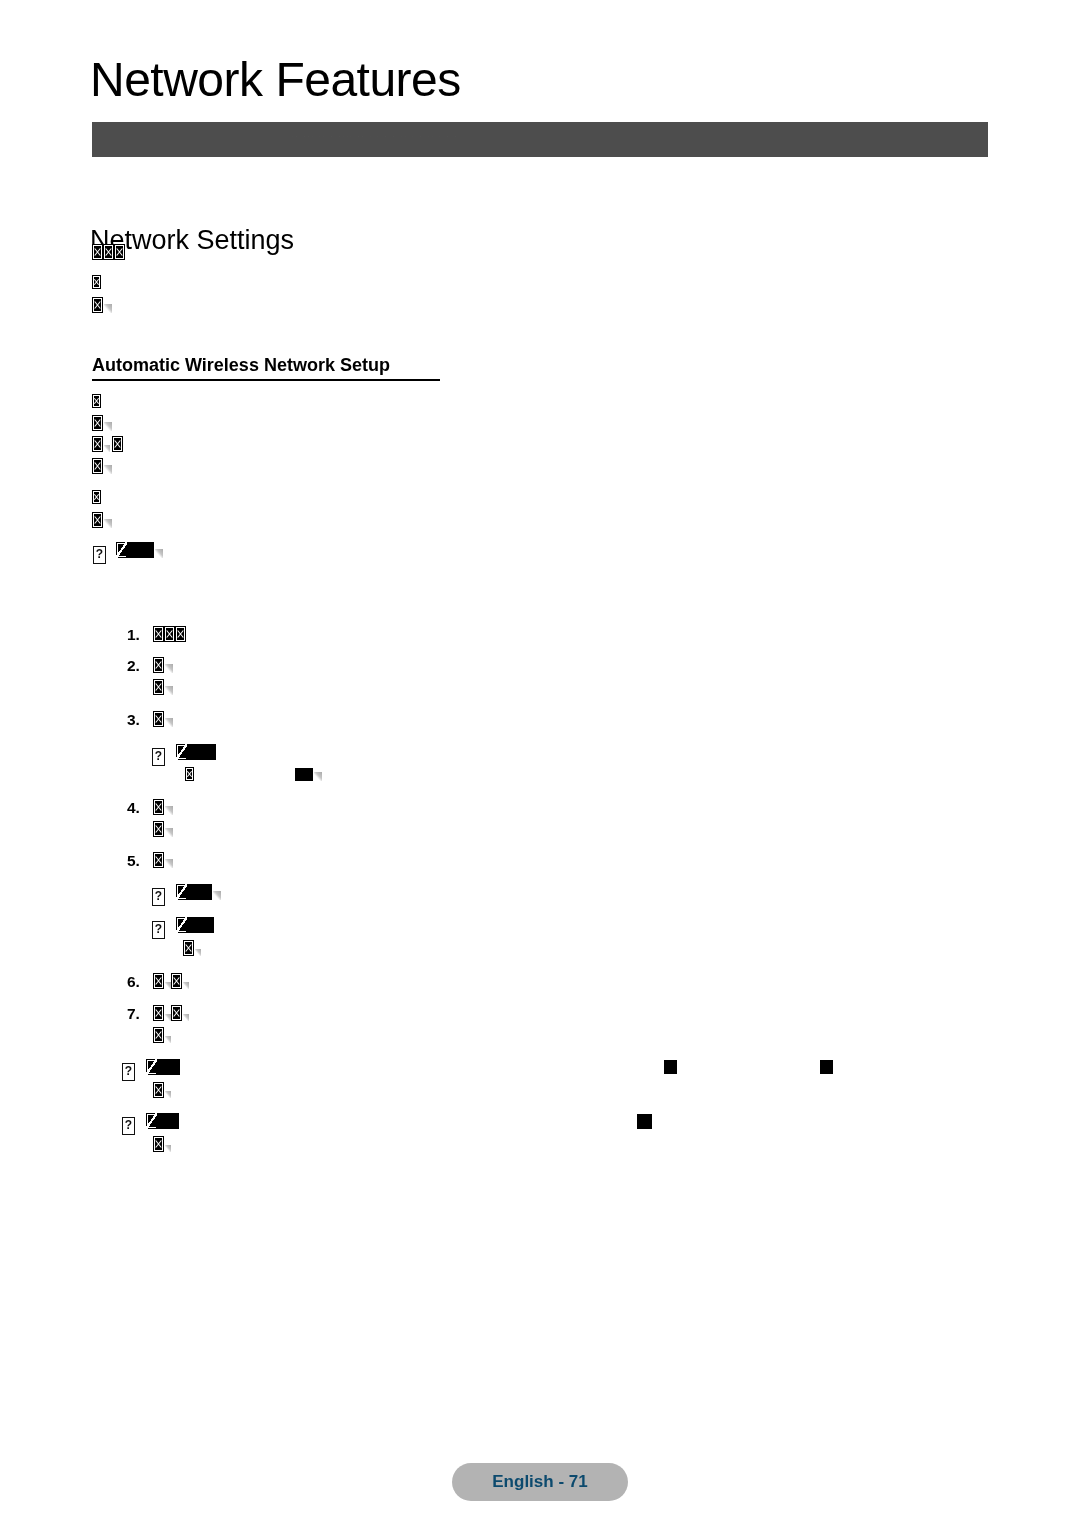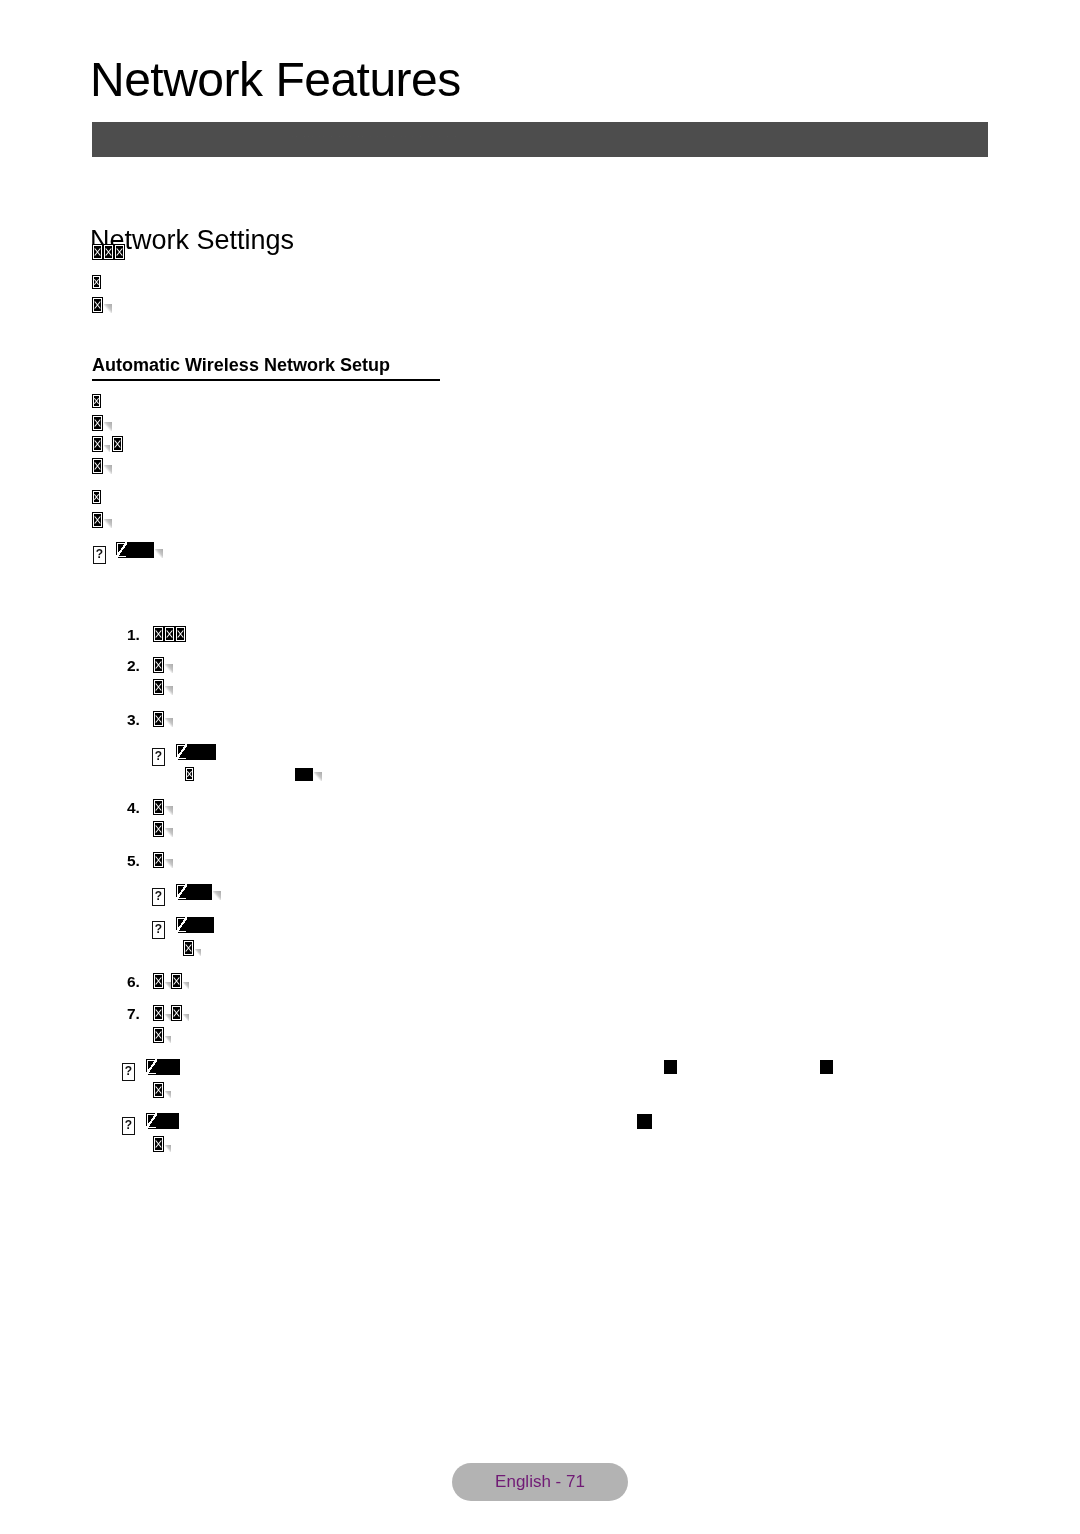--- a/index.html
+++ b/index.html
@@ -215,22 +215,22 @@
     background: #b3b3b3;
     border-radius: 19px;
   }
   .footer-label {
     position: absolute;
     left: 0; top: 0;
     width: 100%;
     line-height: 38px;
     text-align: center;
     font-size: 17px;
-    font-weight: normal;
-    color: #701a75;
+    font-weight: bold;
+    color: #0c4a6e;
   }
 </style>
 </head>
 <body>
 
 <div class="page">
 
   <div class="page-title">Network Features</div>
 
   <div class="title-banner">

